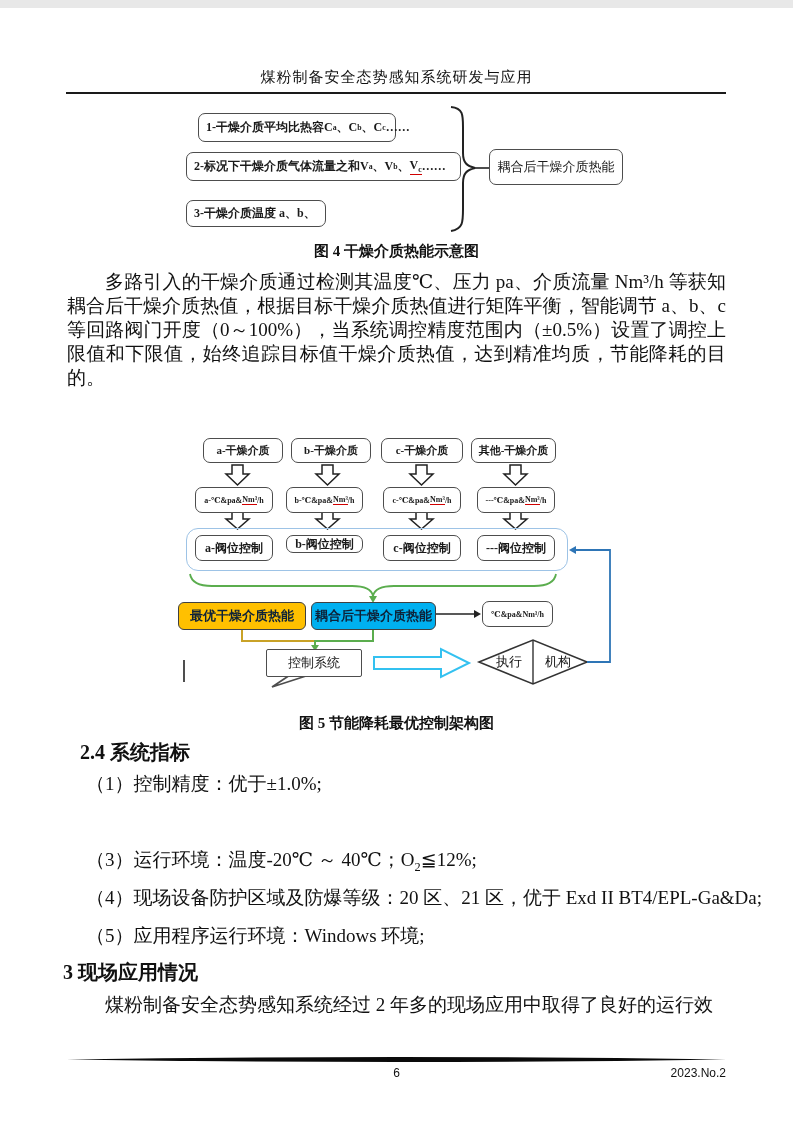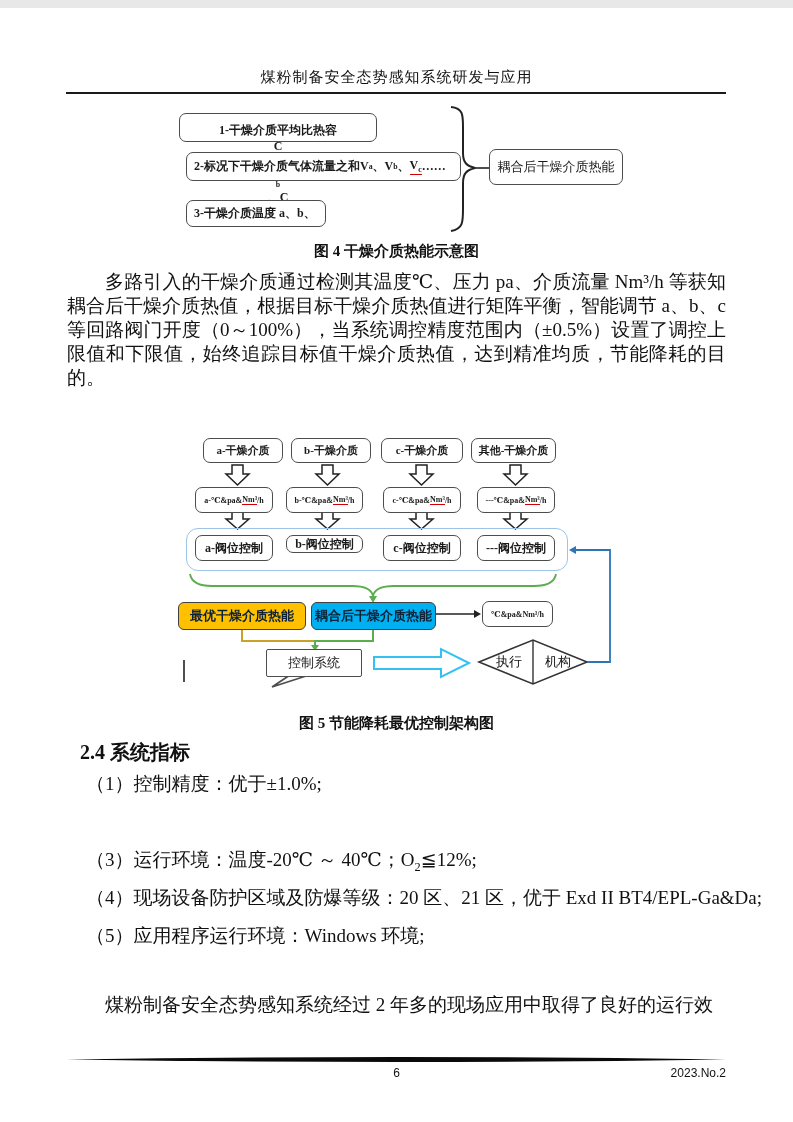--- a/index.html
+++ b/index.html
@@ -37,21 +37,21 @@
     font-size:13px;color:#0d2238;box-sizing:border-box;white-space:nowrap;}
 </style>
 </head>
 <body>
 
 <div class="page">
 
   <div class="abs hd-title">煤粉制备安全态势感知系统研发与应用</div>
   <div class="abs hd-rule"></div>
 
-  <div class="dbox" style="left:179px;top:105px;width:198px;height:29px;padding:8px 7px;font-size:12px;flex-direction:column;">
+  <div class="dbox" style="left:198px;top:105px;width:198px;height:29px;padding:0 7px;font-size:12px;">
     <span>1-干燥介质平均比热容 </span>
       <span>C</span>
       <sub>a</sub>
       <span>、C</span>
       <sub>b</sub>
       <span>、C</span>
       <sub>c</sub>
       <span>……</span>
   </div>
   <div class="dbox" style="left:186px;top:144px;width:275px;height:29px;padding:0 7px;font-size:12px;">
@@ -190,20 +190,21 @@
   <div class="abs caption" style="top:706px;">图 5  节能降耗最优控制架构图</div>
 
   <div class="abs h24" style="top:731px;">2.4 系统指标</div>
   <div class="abs li" style="top:763px;">（1）控制精度：优于±1.0%;</div>
   <div class="abs li" style="top:839px;">
     <span>（3）运行环境：温度-20℃ ～ 40℃；O</span><sub>2</sub><span>≦12%;</span>
   </div>
   <div class="abs li" style="top:877px;">（4）现场设备防护区域及防爆等级：20 区、21 区，优于 Exd II BT4/EPL-Ga&amp;Da;</div>
   <div class="abs li" style="top:915px;">（5）应用程序运行环境：Windows 环境;</div>
 
+  <div class="abs h3" style="top:951px;">3  现场应用情况</div>
   <div class="abs para" style="top:985px;">煤粉制备安全态势感知系统经过 2 年多的现场应用中取得了良好的运行效</div>
 
   <svg style="left:67px;top:1048px;" width="659" height="8" viewBox="0 0 659 8">
     <path d="M0,3.5 Q330,-1.5 659,3.5 Q330,8.5 0,3.5 Z" fill="#0a0a0a"></path>
   </svg>
   <div class="abs ft" style="top:1058px;left:0;width:793px;text-align:center;">6</div>
   <div class="abs ft" style="top:1058px;left:600px;width:126px;text-align:right;">2023.No.2</div>
 
 </div>
 

